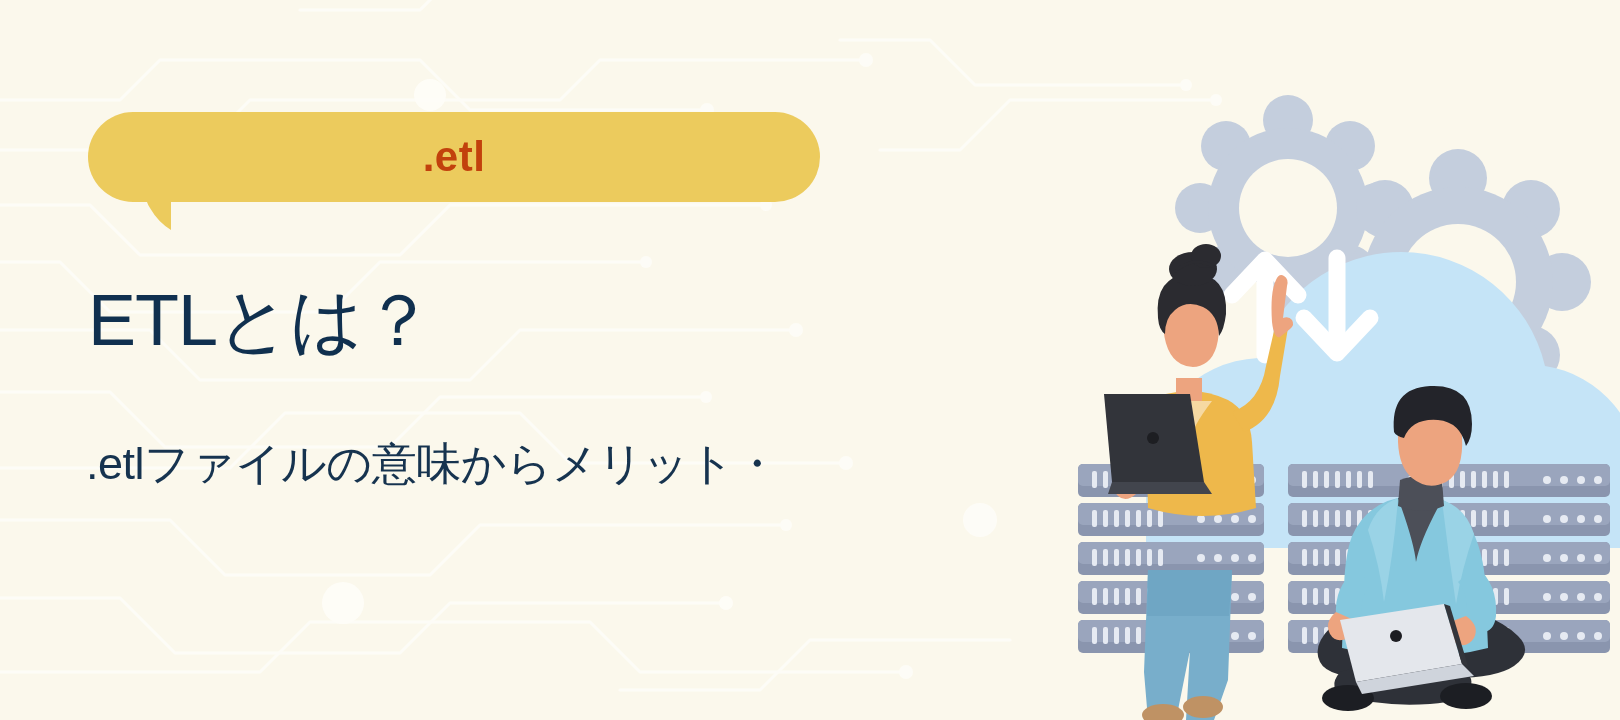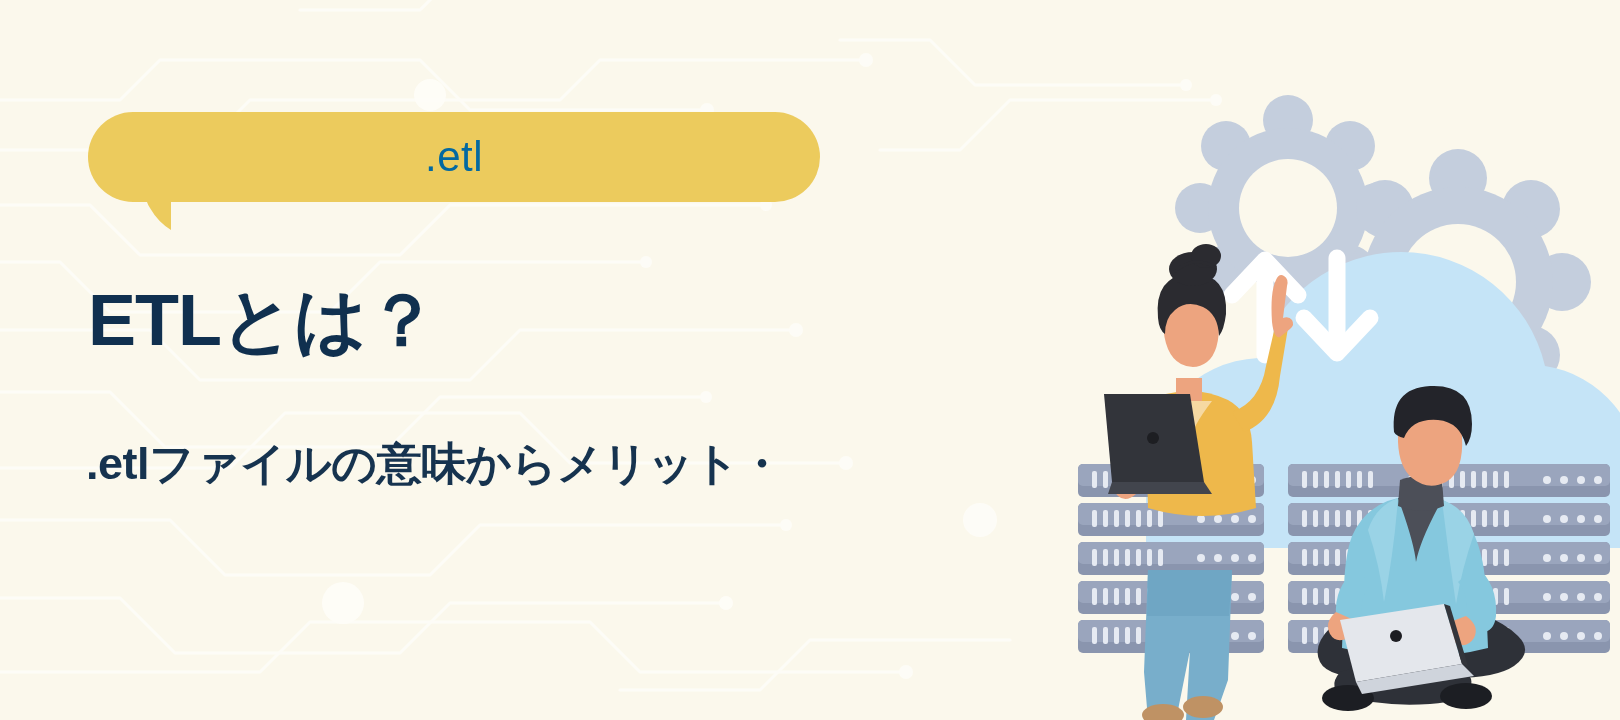--- a/index.html
+++ b/index.html
@@ -12,33 +12,33 @@
 
   
   .bg-circuit{position:absolute;inset:0;width:100%;height:100%;}
 
   
   .badge-wrap{position:absolute;left:88px;top:112px;width:732px;height:118px;}
   .badge-svg{position:absolute;left:0;top:0;width:732px;height:118px;}
   .badge-label{
     position:absolute;left:0;top:0;width:732px;height:90px;
     display:flex;align-items:center;justify-content:center;
-    font-size:42px;font-weight:normal;color:#0369a1;letter-spacing:0.5px;
+    font-size:42px;font-weight:bold;color:#c2410c;letter-spacing:0.5px;
     z-index:2;
   }
 
   
   .headline{
     position:absolute;left:88px;top:283px;
-    font-size:72px;font-weight:bold;color:#10304f;
+    font-size:72px;font-weight:normal;color:#10304f;
     letter-spacing:-1px;line-height:1.05;white-space:nowrap;
   }
   .subhead{
     position:absolute;left:86px;top:432px;
-    font-size:45px;font-weight:bold;color:#16334f;
+    font-size:45px;font-weight:normal;color:#16334f;
     line-height:1.42;letter-spacing:-0.5px;
   }
   .subhead div{white-space:nowrap;}
 
   
   .illus{position:absolute;left:1000px;top:60px;width:620px;height:660px;}
   .illus svg{display:block;width:620px;height:660px;}
 </style>
 </head>
 <body>

